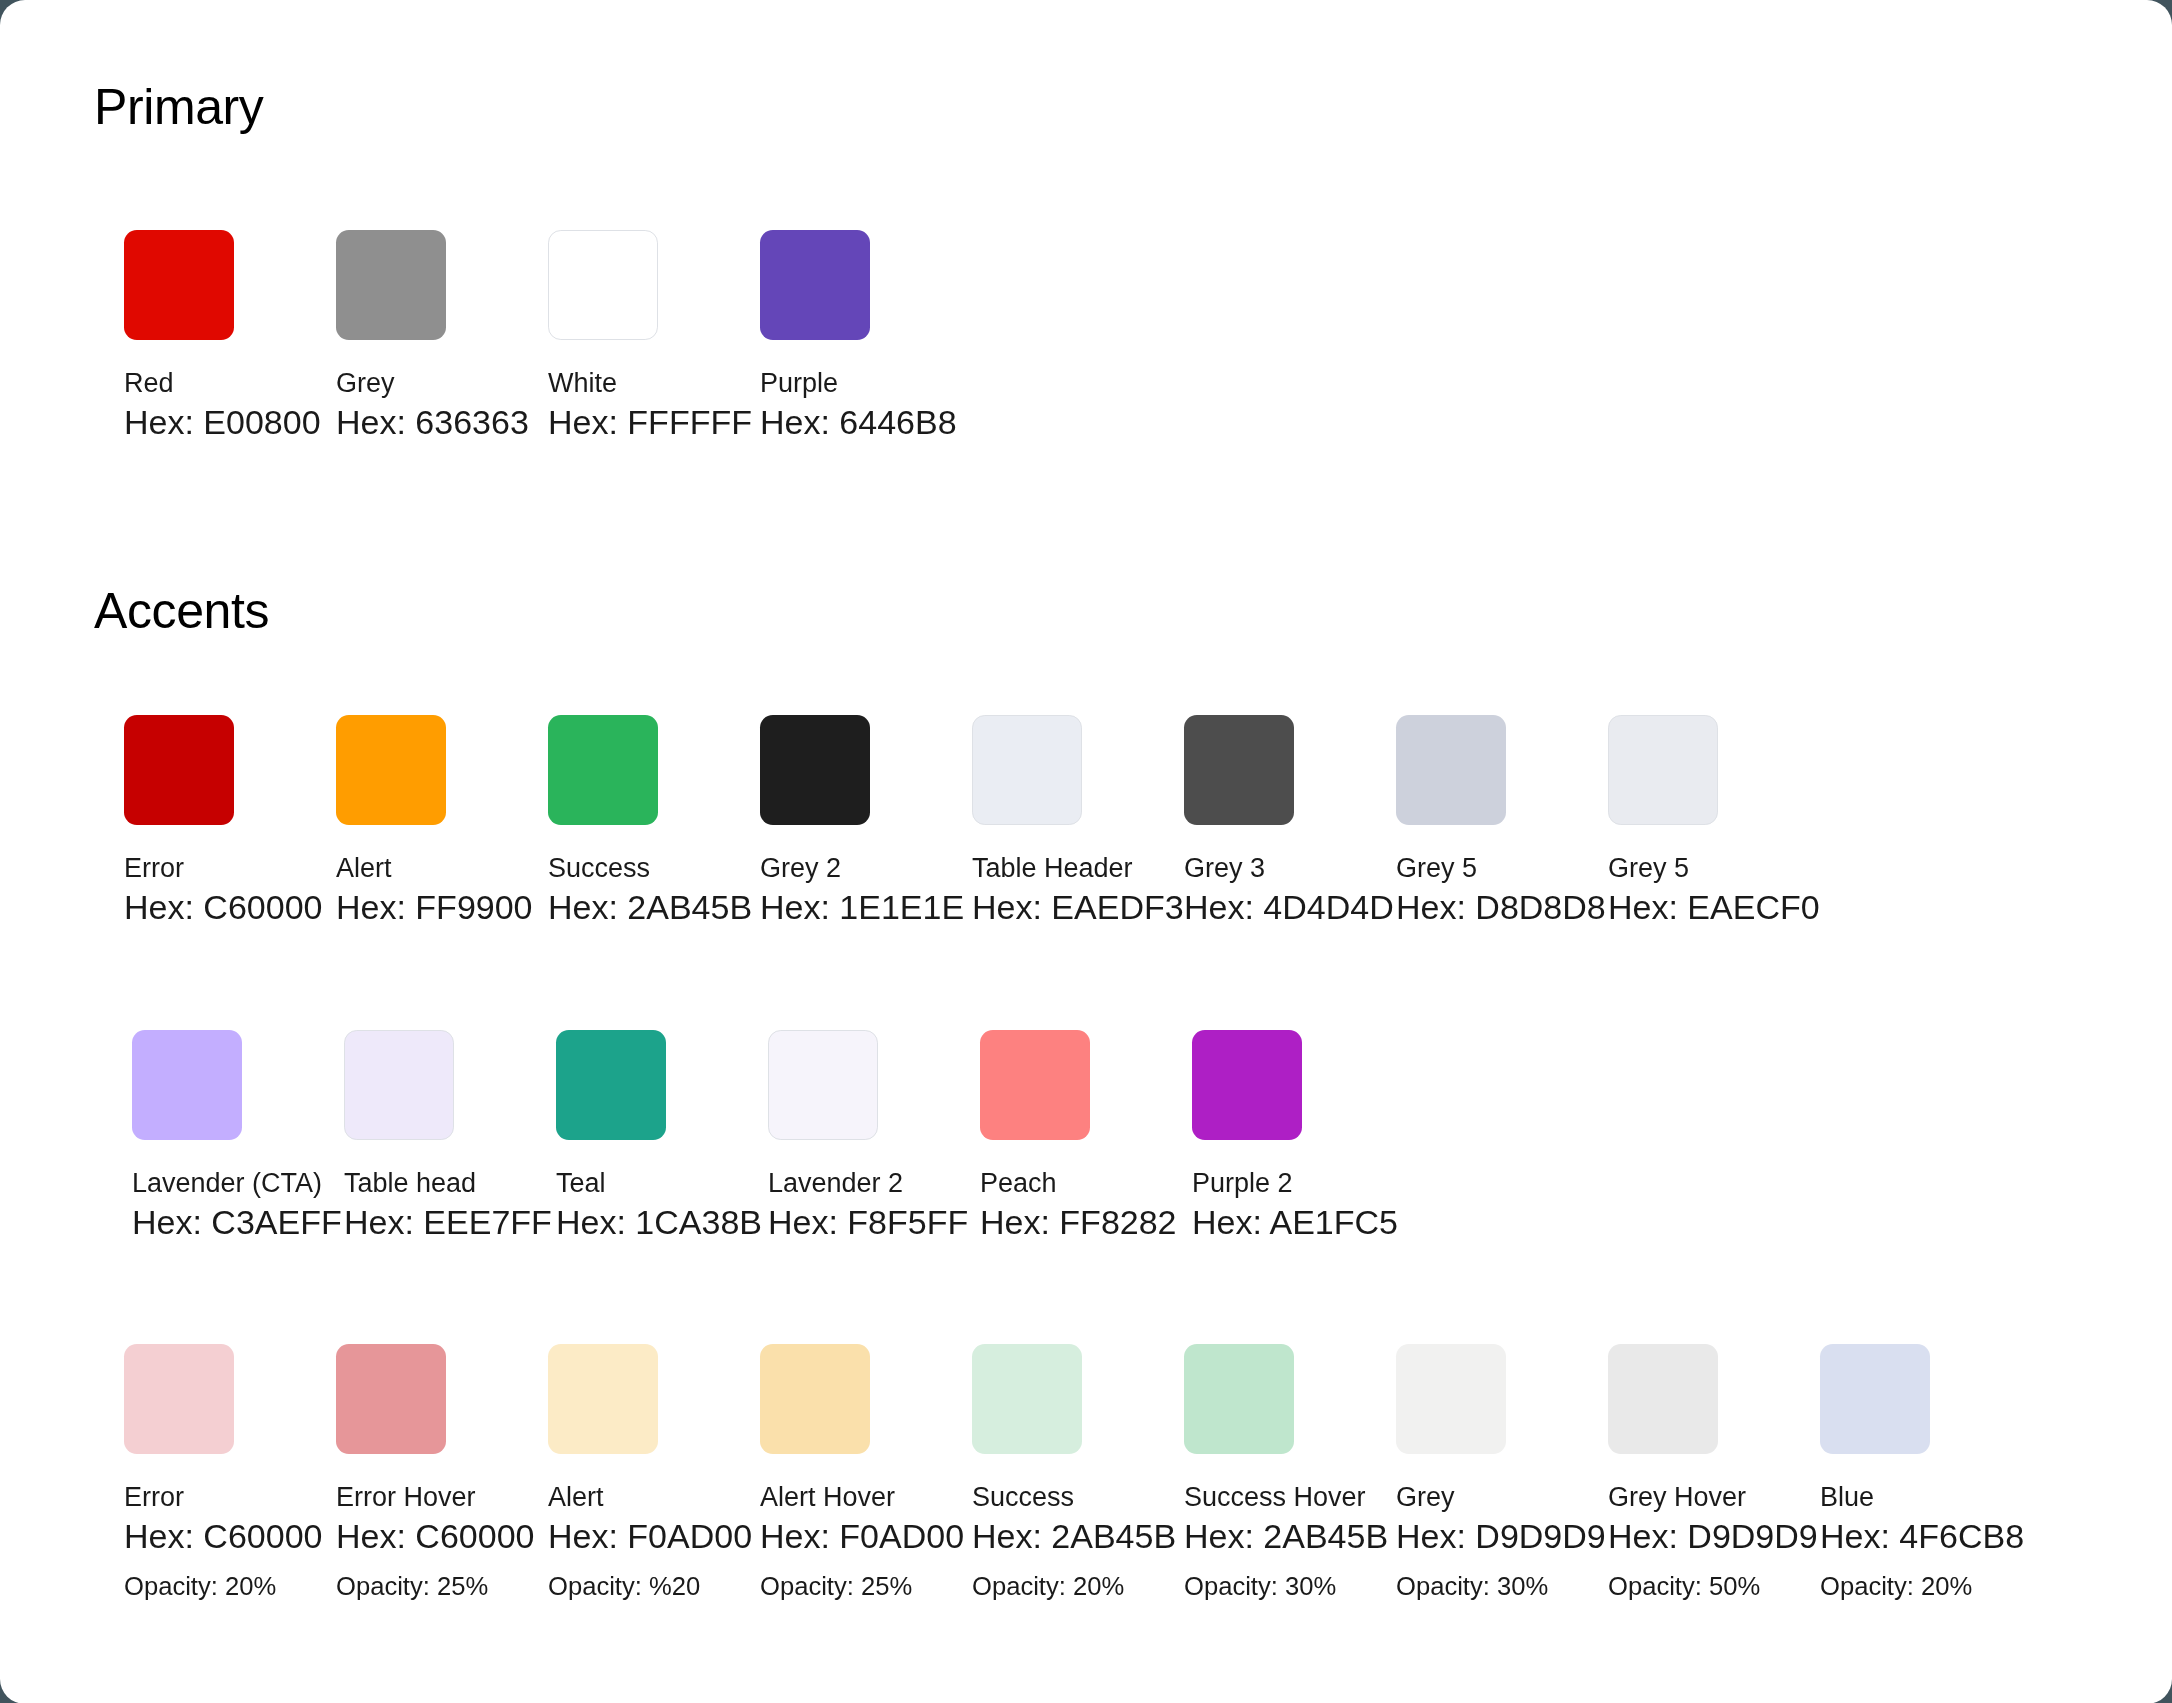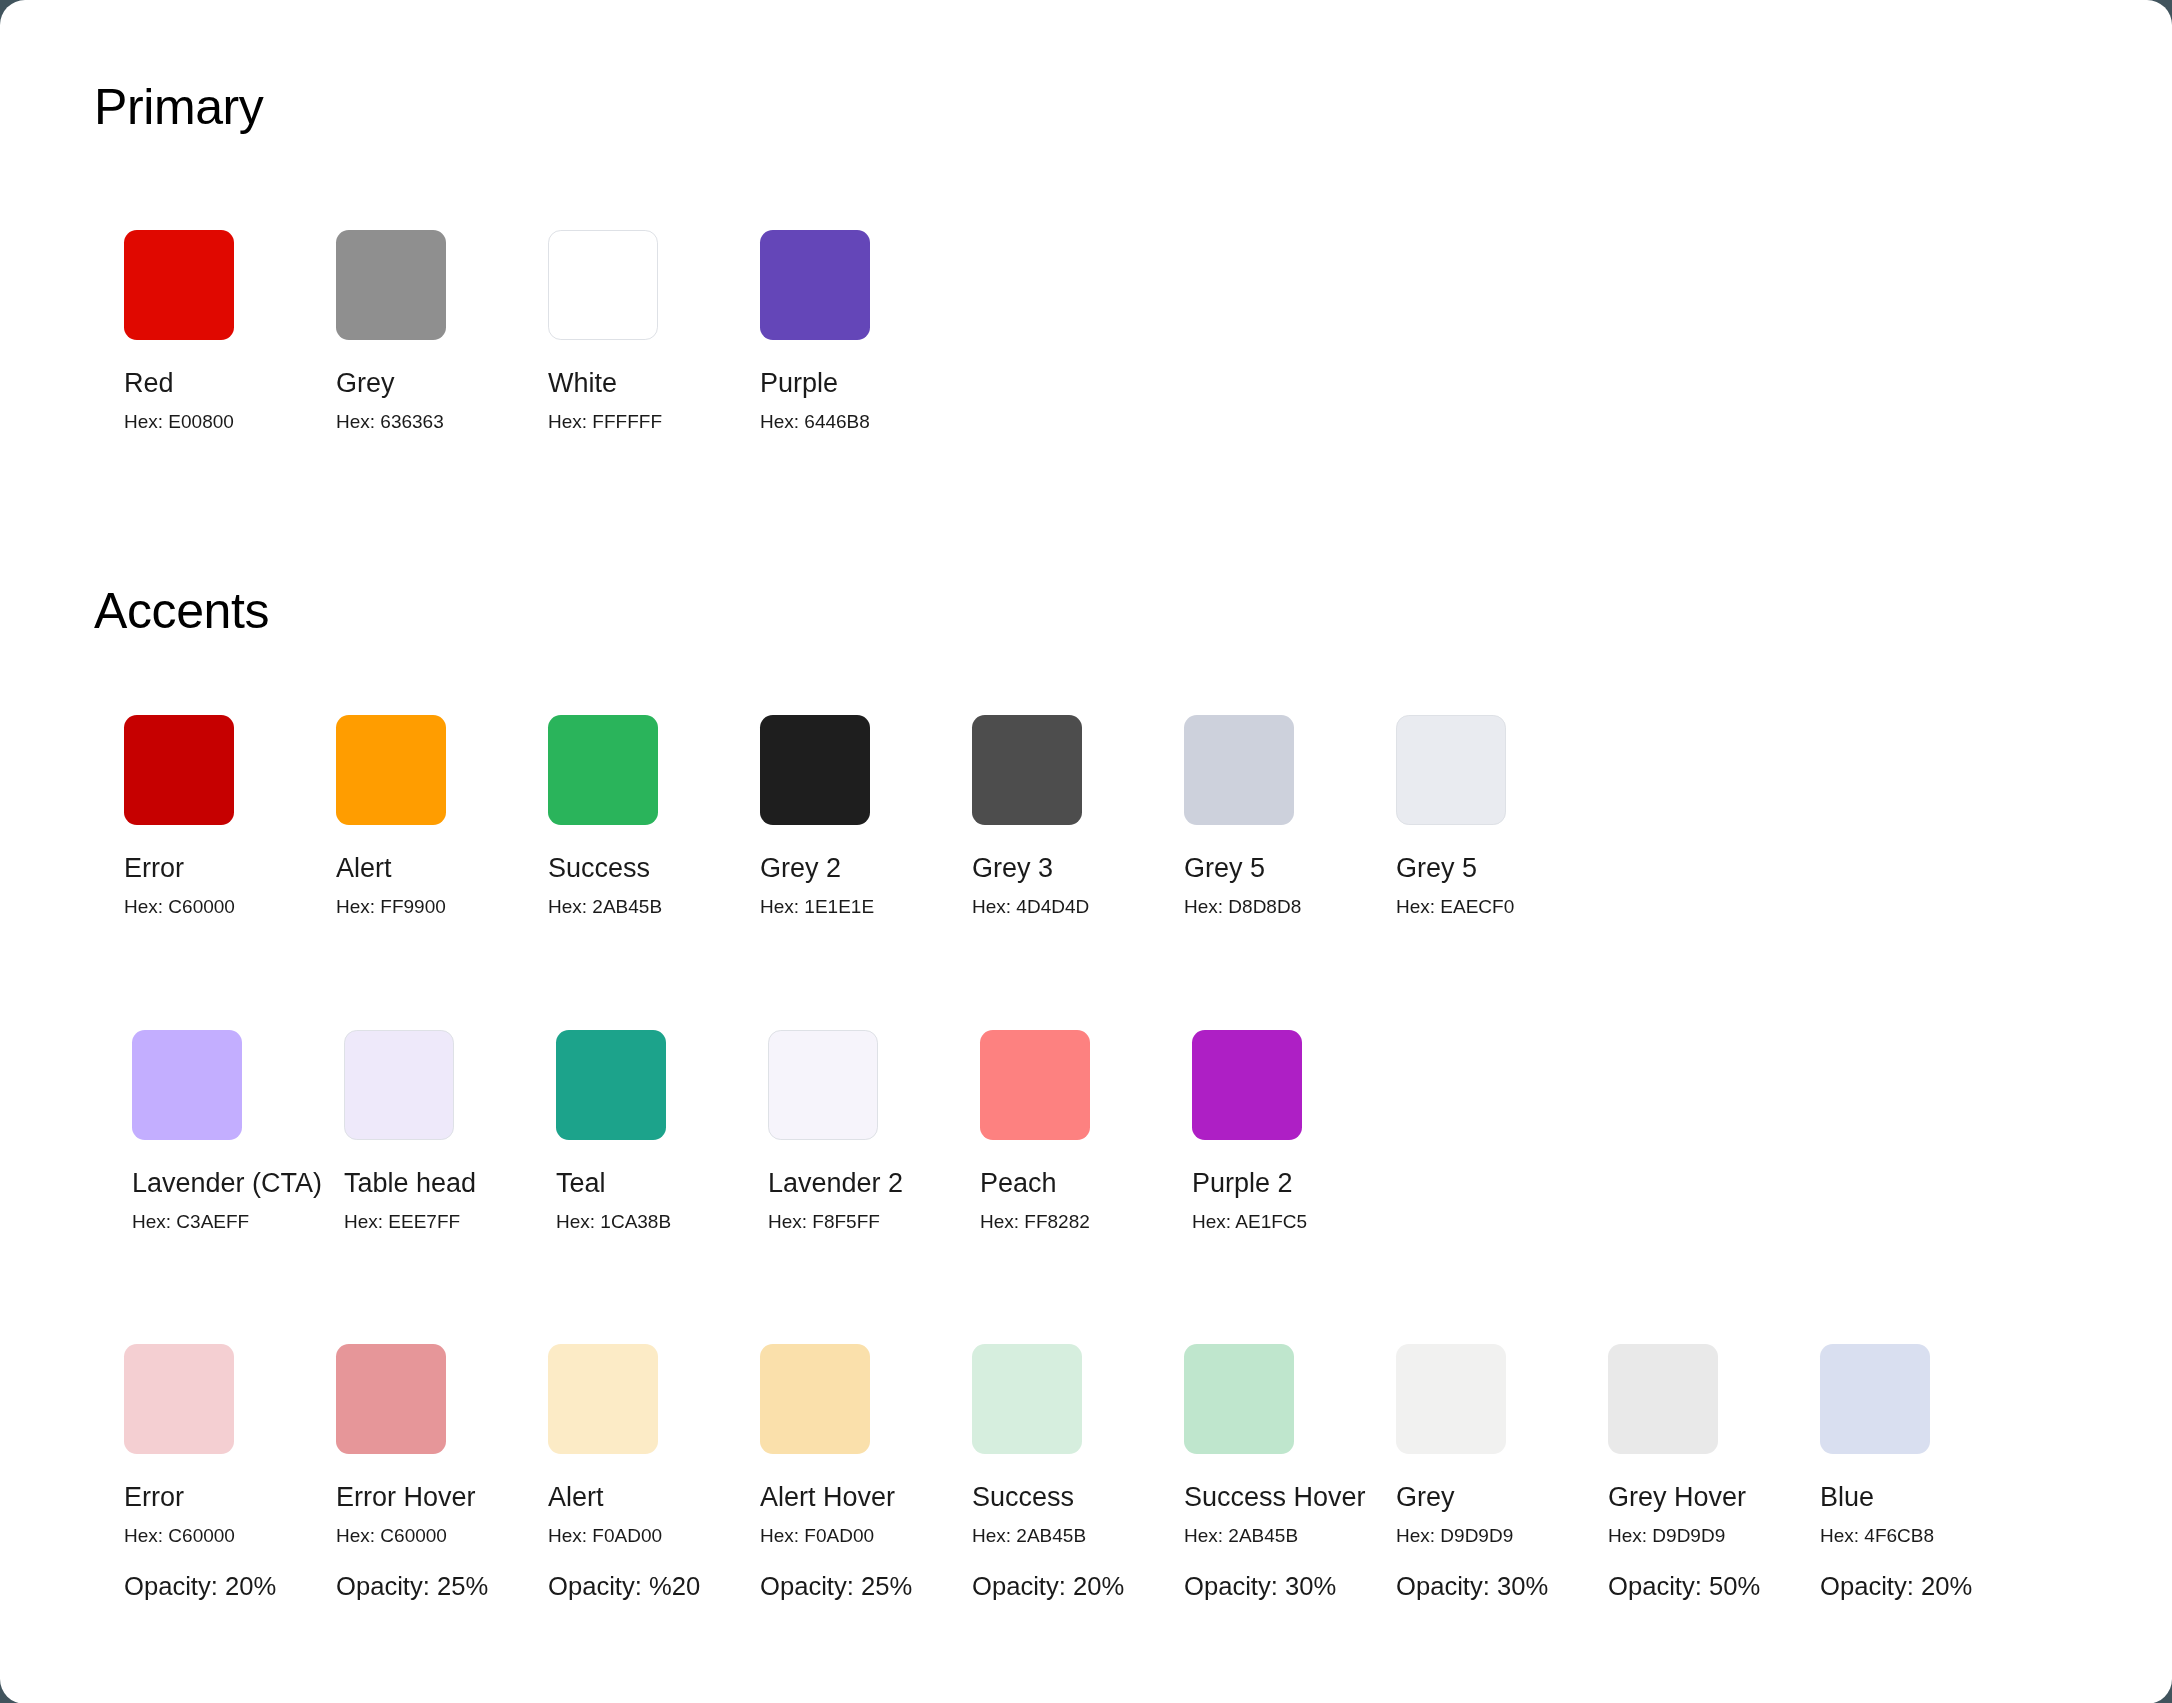--- a/index.html
+++ b/index.html
@@ -60,21 +60,21 @@
   }
   .swatch-label {
     margin-top: 27px;
     font-size: 27px;
     line-height: 32px;
     color: #1A1A1A;
     white-space: nowrap;
   }
   .swatch-hex {
     margin-top: 8px;
-    font-size: 19px;
+    font-size: 34px;
     line-height: 30px;
     color: #1A1A1A;
     white-space: nowrap;
   }
   .swatch-opacity {
     margin-top: 20px;
     font-size: 25.6px;
     line-height: 30px;
     color: #1A1A1A;
     white-space: nowrap;
@@ -127,20 +127,25 @@
         <div class="swatch" style="background: rgb(42, 180, 91);"></div>
         <div class="swatch-label">Success</div>
         <div class="swatch-hex">Hex: 2AB45B</div>
       </div>
       <div class="swatch-cell">
         <div class="swatch" style="background: rgb(30, 30, 30);"></div>
         <div class="swatch-label">Grey 2</div>
         <div class="swatch-hex">Hex: 1E1E1E</div>
       </div>
       <div class="swatch-cell">
+        <div class="swatch bordered" style="background: rgb(234, 237, 243);"></div>
+        <div class="swatch-label">Table Header</div>
+        <div class="swatch-hex">Hex: EAEDF3</div>
+      </div>
+      <div class="swatch-cell">
         <div class="swatch" style="background: rgb(77, 77, 77);"></div>
         <div class="swatch-label">Grey 3</div>
         <div class="swatch-hex">Hex: 4D4D4D</div>
       </div>
       <div class="swatch-cell">
         <div class="swatch" style="background: rgb(205, 209, 220);"></div>
         <div class="swatch-label">Grey 5</div>
         <div class="swatch-hex">Hex: D8D8D8</div>
       </div>
       <div class="swatch-cell">

